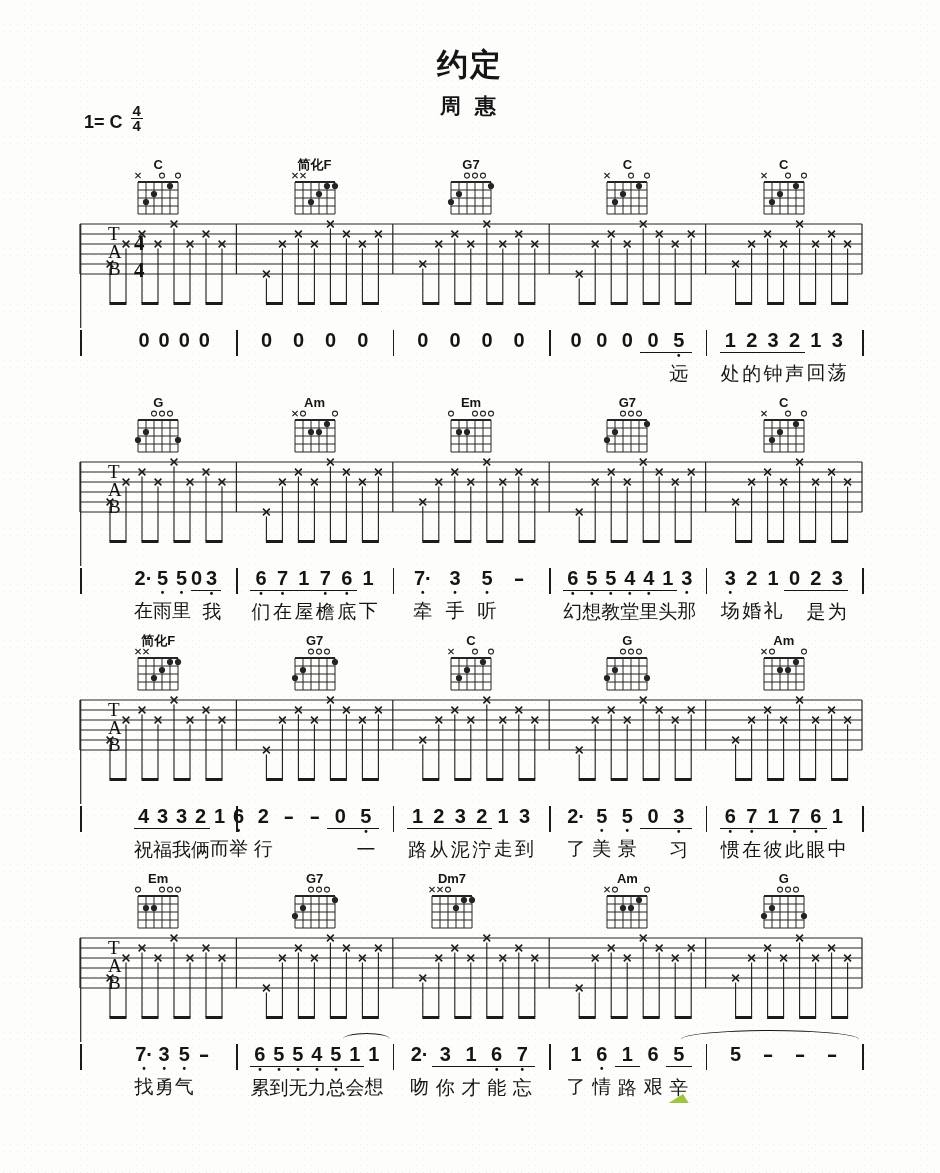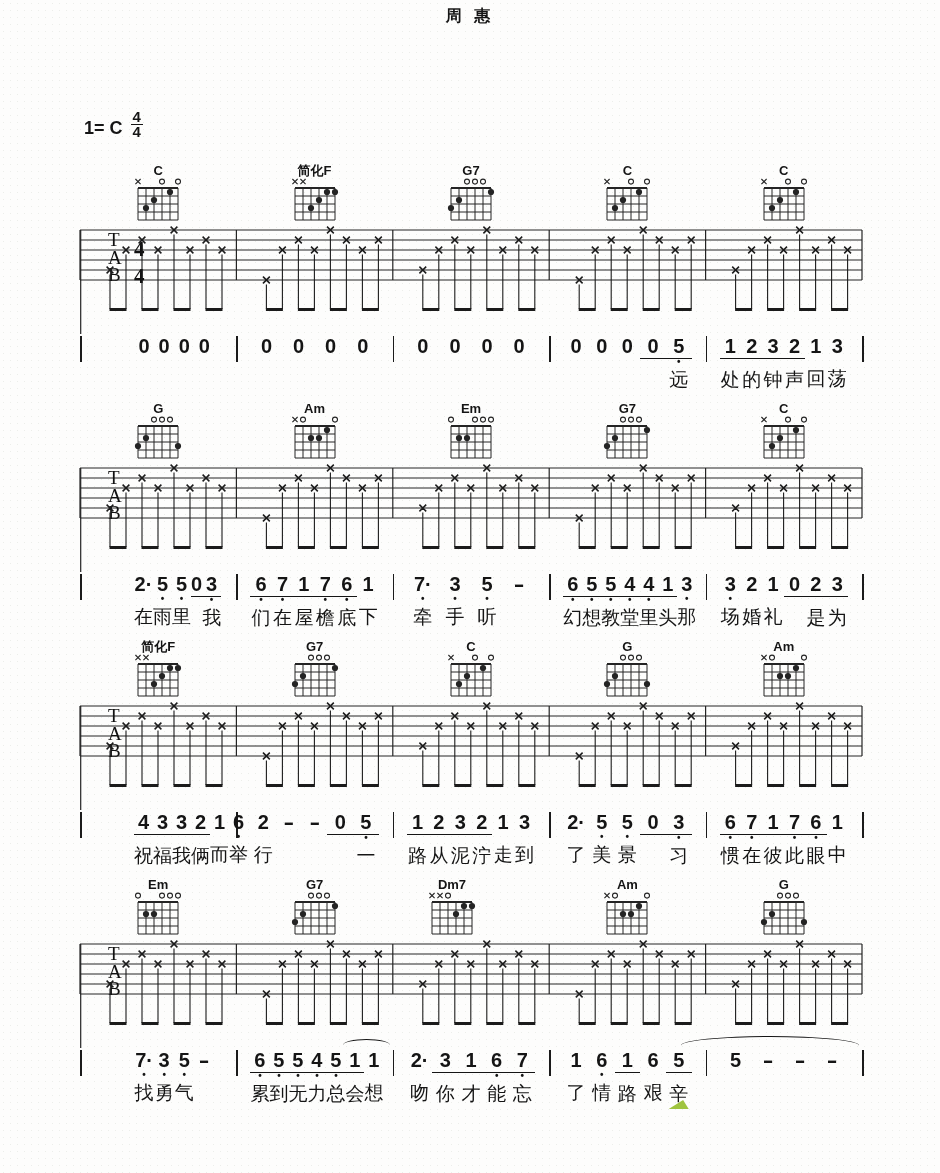--- a/index.html
+++ b/index.html
@@ -9,21 +9,21 @@
     background-image:radial-gradient(#eceeea 0.6px, transparent 0.7px);
     background-size:7px 7px;
     font-family:"Liberation Sans", sans-serif;
     color:#151515;
     position:relative;
   }
   .page{position:relative;width:940px;height:1173px;}
 
   
   .title{margin:0;padding-top:44px;text-align:center;font-size:31px;font-weight:700;letter-spacing:2px;}
-  .artist{text-align:center;font-size:16px;font-weight:700;letter-spacing:4px;margin-top:6px;}
+  .artist{text-align:center;font-size:21px;font-weight:700;letter-spacing:4px;margin-top:6px;}
   .keysig{position:absolute;left:84px;top:104px;font-size:18px;font-weight:700;display:flex;align-items:flex-end;gap:8px;}
   .frac{display:inline-flex;flex-direction:column;align-items:center;font-size:15px;line-height:14px;font-weight:700;}
   .frac .num{border-bottom:1.6px solid #151515;padding:0 2px;}
 
   
   #score{position:absolute;left:0;top:158px;width:940px;}
   .system{position:relative;height:170px;}
   .chord{position:absolute;top:0;width:64px;text-align:center;}
   .cname{font-size:13px;font-weight:700;line-height:13px;height:13px;}
   .staff{position:absolute;left:0;top:58px;}
@@ -40,20 +40,21 @@
   .arc{position:absolute;border-top:1.7px solid #151515;border-radius:50%;}
   .arc-full{left:-16%;width:114%;top:-12px;height:18px;}
   .arc-last2{right:2%;width:30%;top:-9px;height:11px;}
   .gmark{position:absolute;left:50%;transform:translateX(-50%);bottom:-4px;width:20px;height:9px;
          background:#9fc43f;clip-path:polygon(0 100%,100% 100%,72% 0);}
 </style>
 </head>
 <body>
 
 <div class="page">
+  <h1 class="title">约定</h1>
   <div class="artist">周 惠</div>
   <div class="keysig">
     <span>1= C</span>
     <span class="frac">
       <span class="num">4</span>
       <span>4</span>
     </span>
   </div>
   <div id="score">
       <div class="system">

